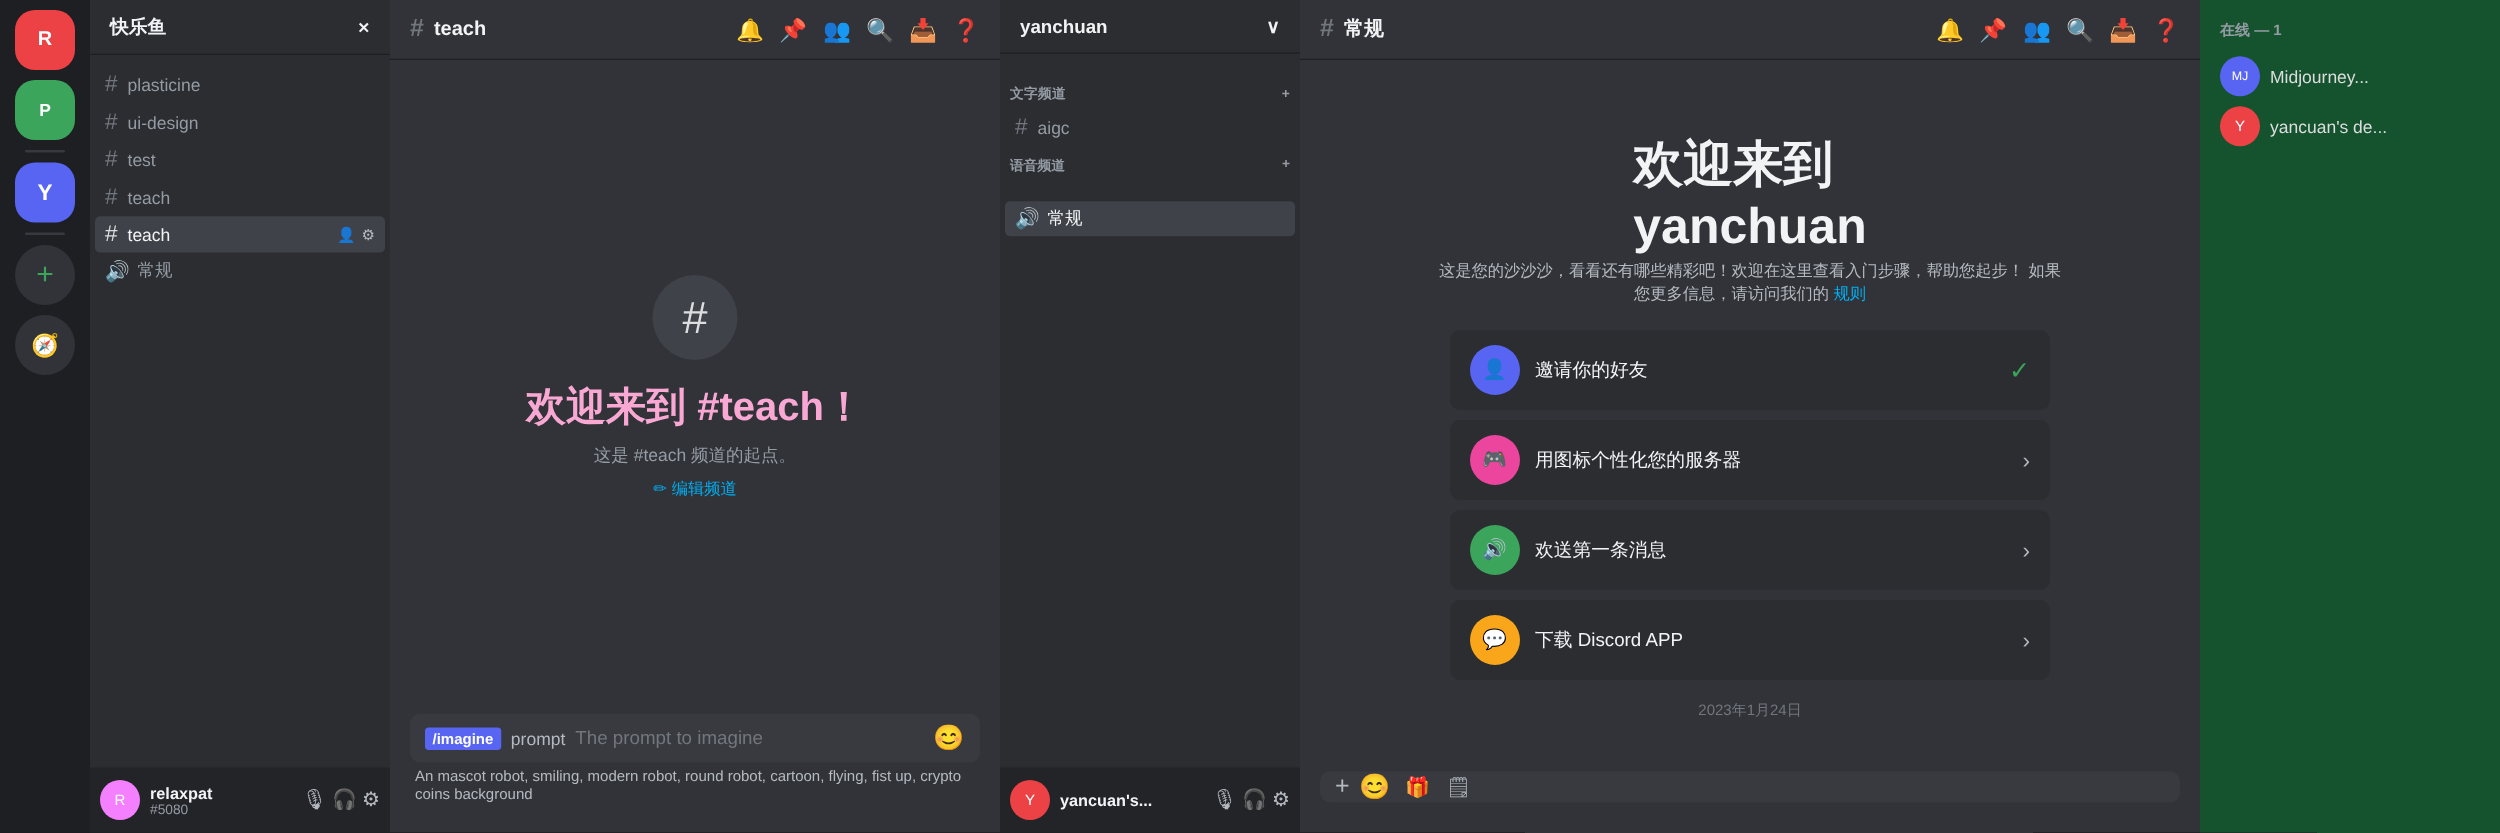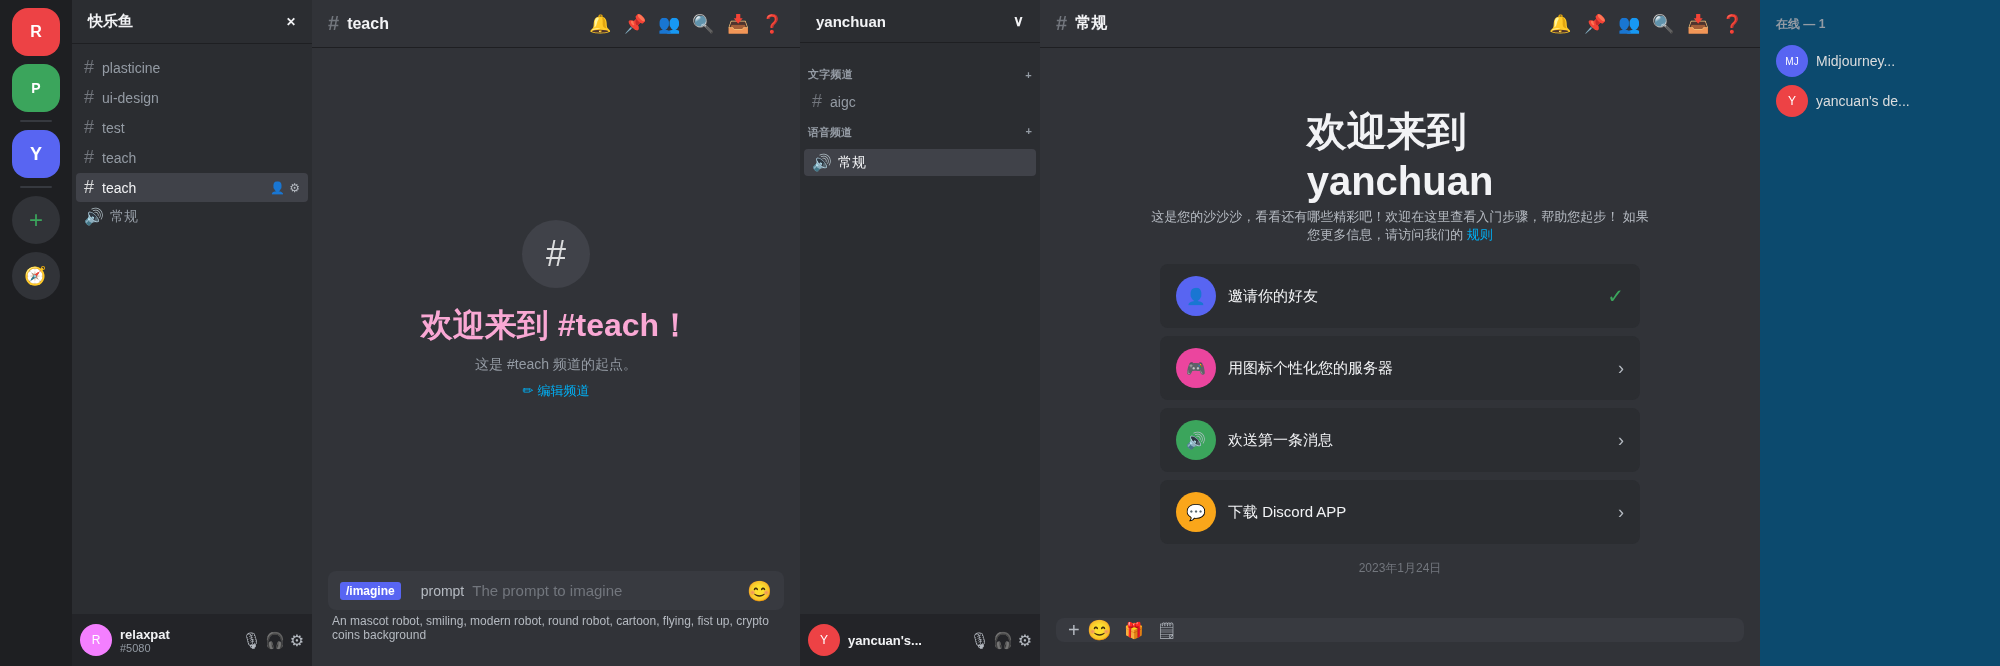--- a/index.html
+++ b/index.html
@@ -211,21 +211,21 @@
       background: #383a40;
       border-radius: 8px;
       display: flex;
       align-items: center;
       padding: 0 12px;
       gap: 8px;
     }
     .chat-input-prefix {
       display: flex;
       align-items: center;
-      gap: 16px;
+      gap: 4px;
     }
     .slash-cmd {
       background: #5865f2;
       color: white;
       font-size: 12px;
       padding: 2px 6px;
       border-radius: 3px;
       font-weight: 600;
     }
     .input-field {
@@ -322,21 +322,21 @@
     .welcome-date {
       font-size: 12px;
       color: #72767d;
       text-align: center;
       margin: 8px 0;
     }
 
     
     .members-sidebar {
       width: 240px;
-      background: #0c4a6e;
+      background: #14532d;
       flex-shrink: 0;
       padding: 16px 8px;
     }
     .members-count {
       font-size: 12px;
       font-weight: 700;
       color: #949ba4;
       text-transform: uppercase;
       padding: 0 8px;
       margin-bottom: 8px;
@@ -519,21 +519,21 @@
     </div>
     <div class="channel-list">
       <div class="channel-category">
         <span>文字频道</span>
         <span style="margin-left:auto; cursor:pointer;">+</span>
       </div>
       <div class="channel-item">
         <span class="channel-hash">#</span>
         <span class="channel-name">aigc</span>
       </div>
-      <div style="padding: 8px 8px 8px; font-size:11px; font-weight:700; color:#949ba4; display:flex; gap:4px;">
+      <div style="padding: 8px 8px 20px; font-size:11px; font-weight:700; color:#949ba4; display:flex; gap:4px;">
         <span>语音频道</span>
         <span style="margin-left:auto; cursor:pointer;">+</span>
       </div>
       <div class="channel-item active">
         <span class="voice-channel">🔊</span>
         <span class="channel-name">常规</span>
       </div>
     </div>
 
     <div class="user-area">

